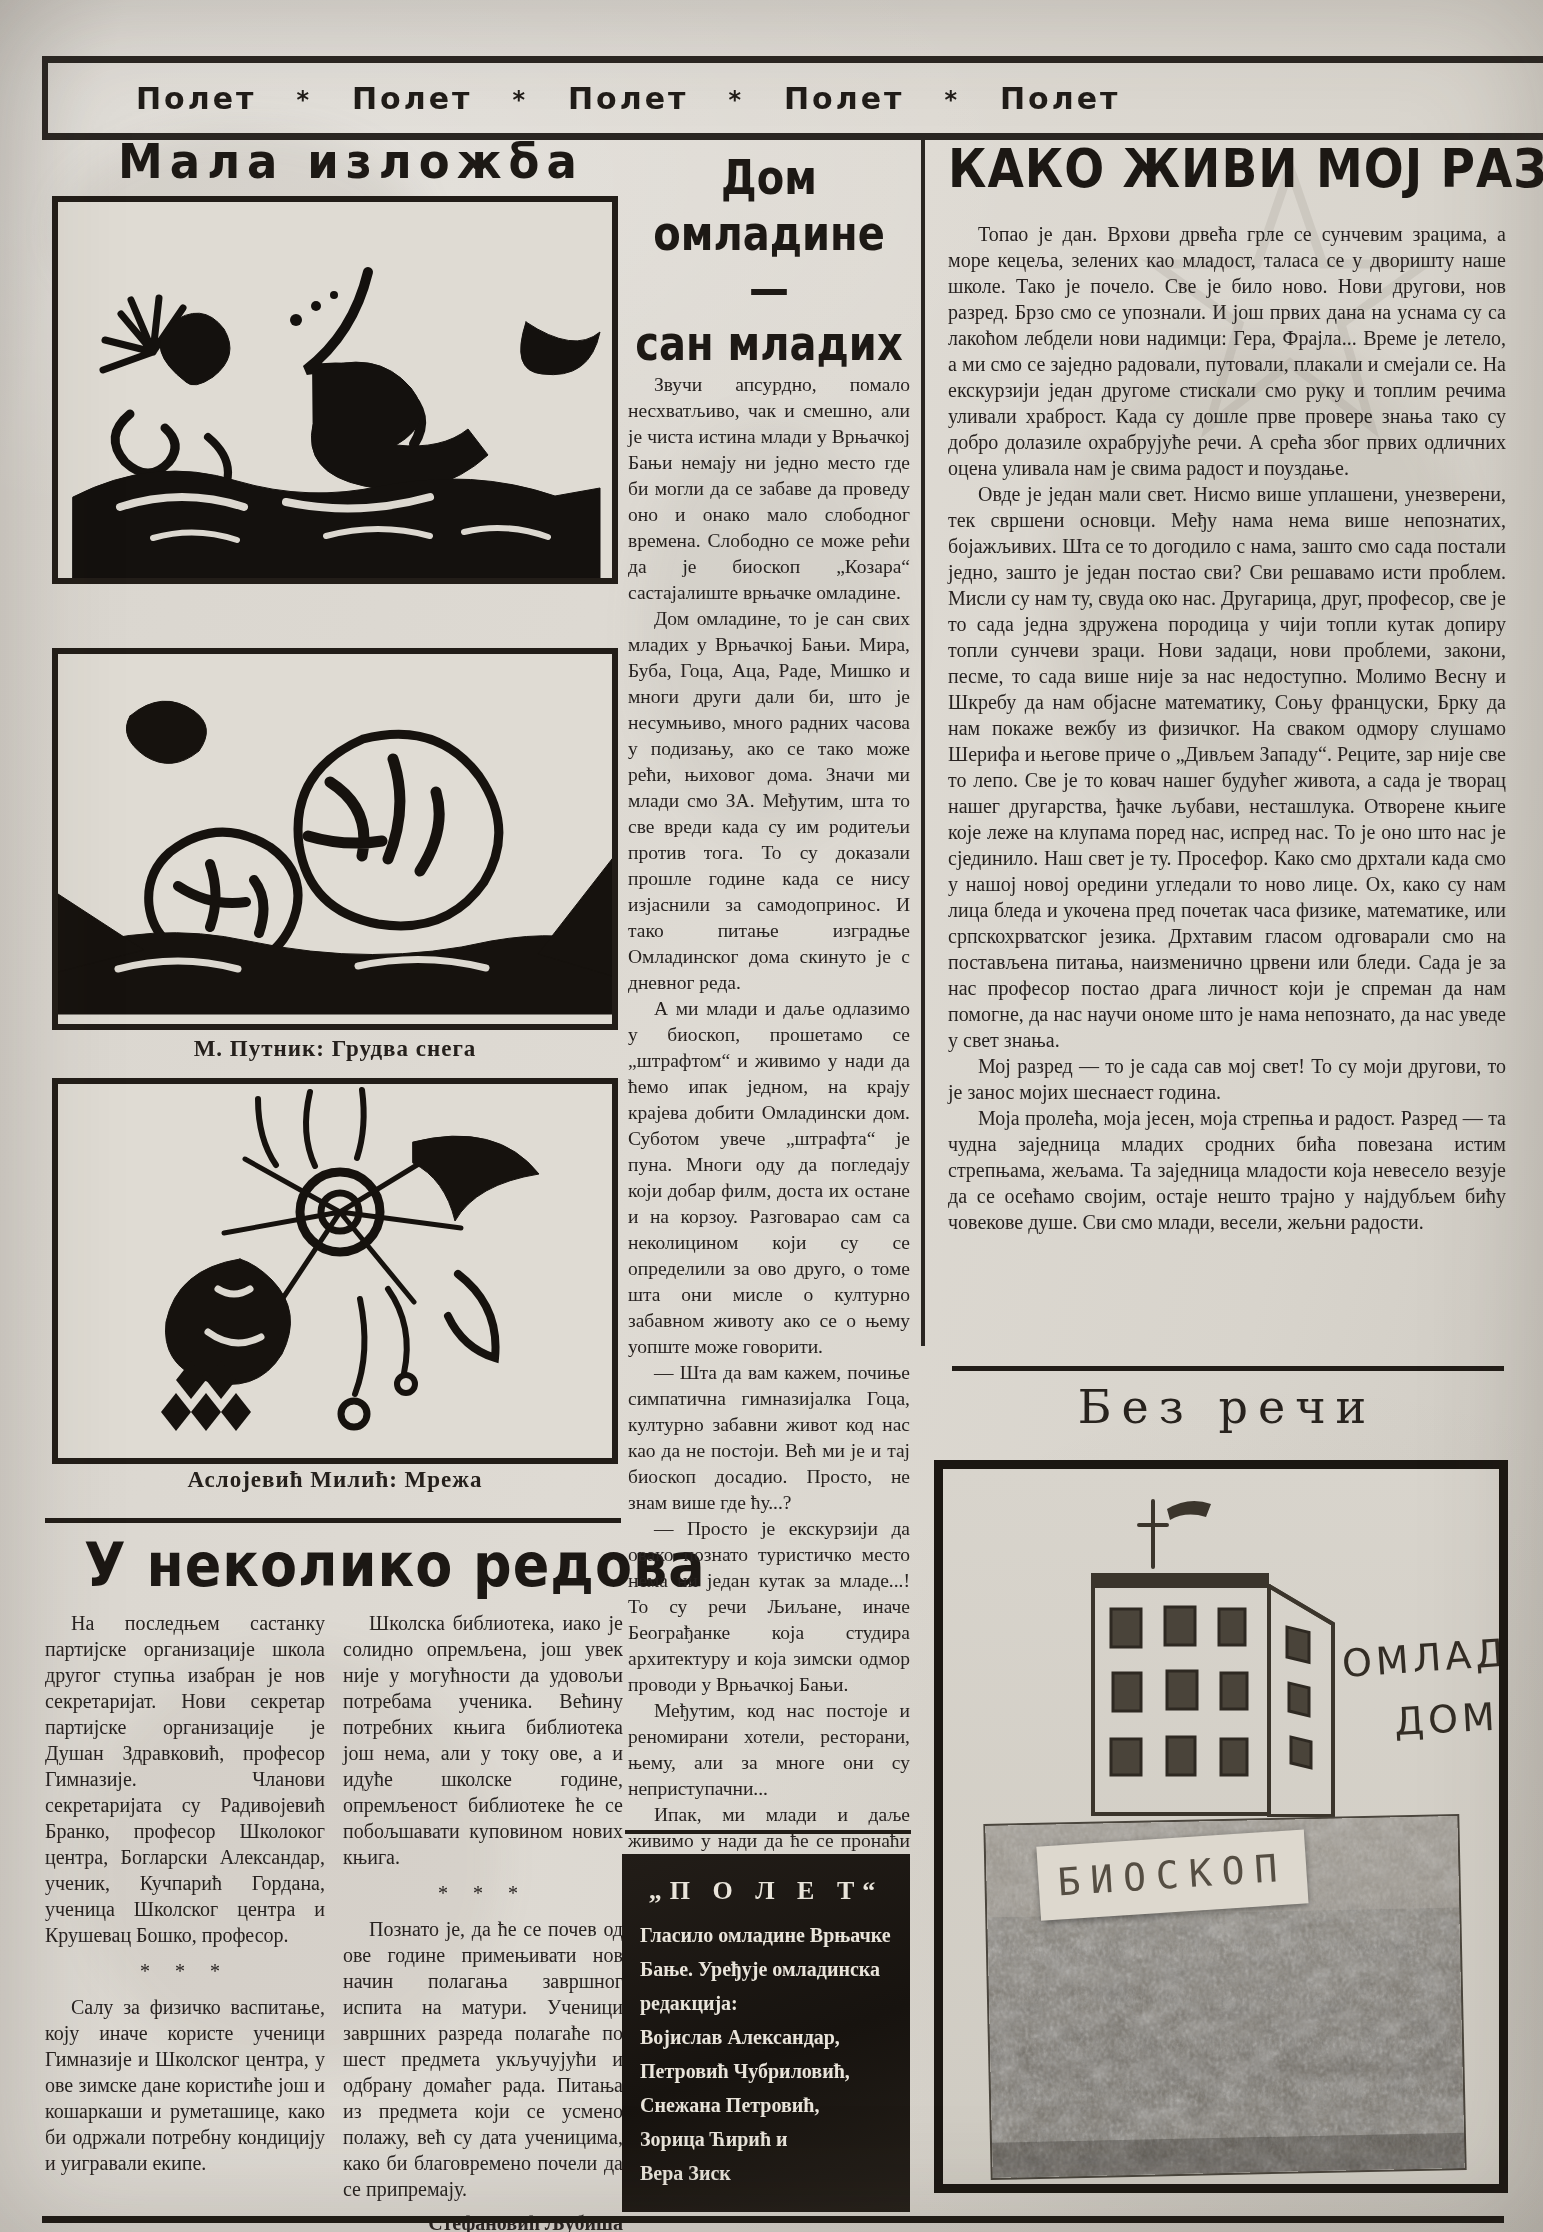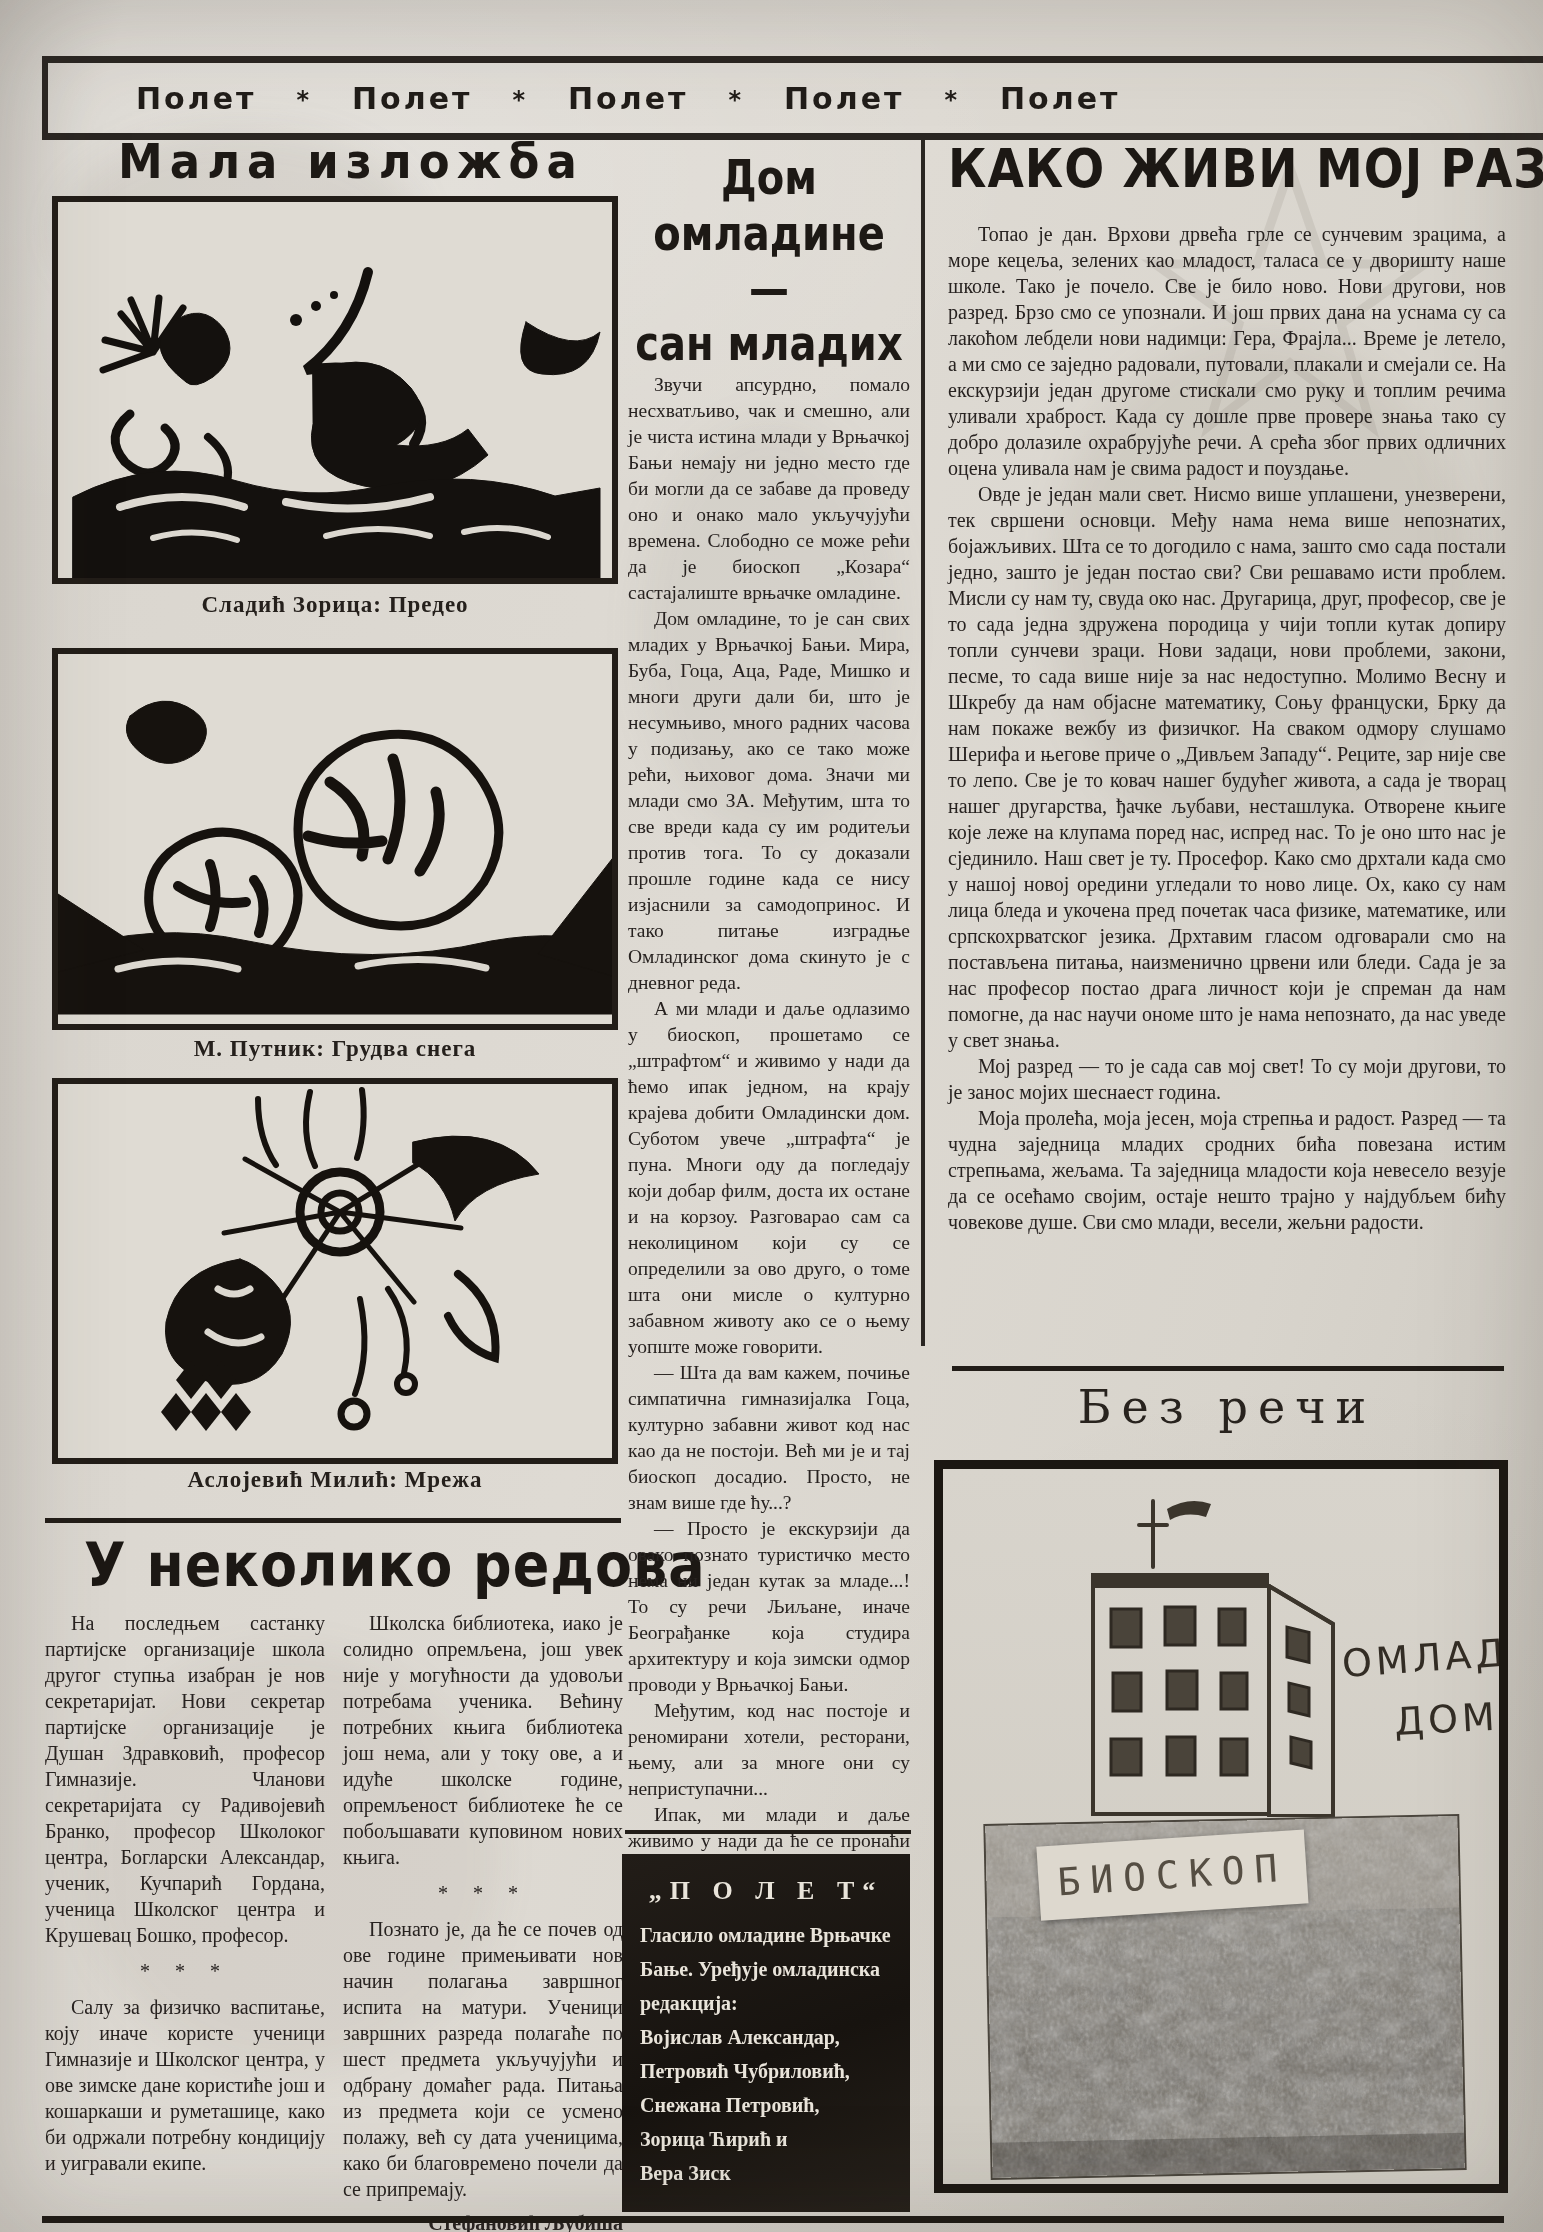--- a/index.html
+++ b/index.html
@@ -118,21 +118,20 @@
         <circle cx="276" cy="93" r="4" fill="#14110e" stroke="none"></circle>
         <path d="M310,70 q-15,62 -62,98 q62,-10 98,20 q28,26 10,54" stroke-width="10"></path>
         <path d="M255,170 q62,-26 98,16 q26,33 -15,57 q46,5 72,-16 l20,26 q-52,47 -124,31 q-62,-13 -51,-62z" fill="#14110e"></path>
         <path d="M468,120 q48,32 74,10 q-10,48 -58,42 q-32,-3 -16,-52z" fill="#14110e"></path>
         <path d="M15,295 q82,-42 164,-16 q72,21 144,5 q92,-18 174,10 l45,-8 l0,90 l-527,0z" fill="#14110e"></path>
         <path d="M62,305 q62,-20 124,0 M228,300 q72,15 144,-5" stroke="#dcd8d0" stroke-width="8"></path>
         <path d="M95,336 q42,-12 84,2 M268,334 q52,-14 104,0 M406,330 q42,-10 84,5" stroke="#dcd8d0" stroke-width="6"></path>
       </g>
     </svg>
   </div>
-  <div class="art-cap c1">Сладић Зорица: Предео</div>
 
   <div class="art-frame f2">
     <svg width="554" height="370" viewBox="0 0 554 370" preserveAspectRatio="none">
       <g stroke="#16120e" fill="none" stroke-linecap="round">
         <path d="M72,62 q32,-27 64,-5 q22,16 5,40 q-27,22 -54,5 q-27,-19 -15,-40z" fill="#16120e"></path>
         <path d="M305,85 q74,-19 116,37 q37,53 5,106 q-37,53 -106,42 q-69,-13 -79,-79 q-9,-74 64,-106z" stroke-width="9" fill="#e0dcd4"></path>
         <path d="M272,128 q42,27 32,74 M335,105 q16,48 -5,100 M378,138 q11,37 -16,79 M250,182 q37,11 74,5" stroke-width="11"></path>
         <path d="M112,198 q48,-37 100,-5 q42,30 21,79 q-23,48 -79,37 q-58,-13 -63,-58 q-3,-32 21,-53z" stroke-width="9" fill="#e0dcd4"></path>
         <path d="M120,232 q32,21 68,16 M152,210 q11,32 0,63 M196,226 q16,21 5,53" stroke-width="10"></path>
         <path d="M0,298 q95,-32 190,-11 q127,27 243,0 q74,-13 121,6 l0,67 l-554,0z" fill="#16120e"></path>
@@ -186,21 +185,21 @@
       <div class="brief-sign">Стефановић Љубиша</div>
     </div>
   </div>
 
   <div class="mid-col">
     <div class="mid-title">
       <div>Дом омладине —</div>
       <div>сан младих</div>
     </div>
     <div class="mid-body">
-        <p>Звучи апсурдно, помало несхватљиво, чак и смешно, али је чиста истина млади у Врњачкој Бањи немају ни једно место где би могли да се забаве да проведу оно и онако мало укључујући времена. Слободно се може рећи да је биоскоп „Козара“ састајалиште врњачке омладине.</p>
+        <p>Звучи апсурдно, помало несхватљиво, чак и смешно, али је чиста истина млади у Врњачкој Бањи немају ни једно место где би могли да се забаве да проведу оно и онако мало слободног времена. Слободно се може рећи да је биоскоп „Козара“ састајалиште врњачке омладине.</p>
         <p>Дом омладине, то је сан свих младих у Врњачкој Бањи. Мира, Буба, Гоца, Аца, Раде, Мишко и многи други дали би, што је несумњиво, много радних часова у подизању, ако се тако може рећи, њиховог дома. Значи ми млади смо ЗА. Међутим, шта то све вреди када су им родитељи против тога. То су доказали прошле године када се нису изјаснили за самодопринос. И тако питање изградње Омладинског дома скинуто је с дневног реда.</p>
         <p>А ми млади и даље одлазимо у биоскоп, прошетамо се „штрафтом“ и живимо у нади да ћемо ипак једном, на крају крајева добити Омладински дом. Суботом увече „штрафта“ је пуна. Многи оду да погледају који добар филм, доста их остане и на корзоу. Разговарао сам са неколицином који су се определили за ово друго, о томе шта они мисле о културно забавном животу ако се о њему уопште може говорити.</p>
         <p>— Шта да вам кажем, почиње симпатична гимназијалка Гоца, културно забавни живот код нас као да не постоји. Већ ми је и тај биоскоп досадио. Просто, не знам више где ћу...?</p>
         <p>— Просто је екскурзији да овако познато туристичко место нема ни један кутак за младе...! То су речи Љиљане, иначе Београђанке која студира архитектуру и која зимски одмор проводи у Врњачкој Бањи.</p>
         <p>Међутим, код нас постоје и реномирани хотели, ресторани, њему, али за многе они су неприступачни...</p>
         <p>Ипак, ми млади и даље живимо у нади да ће се пронаћи средства за изградњу нашег дома. Некад је довољно и надати се...</p>
       </div>
     <div class="mid-sign">Љ. Стефановић</div>
   </div>
   <div class="mid-rule"></div>

